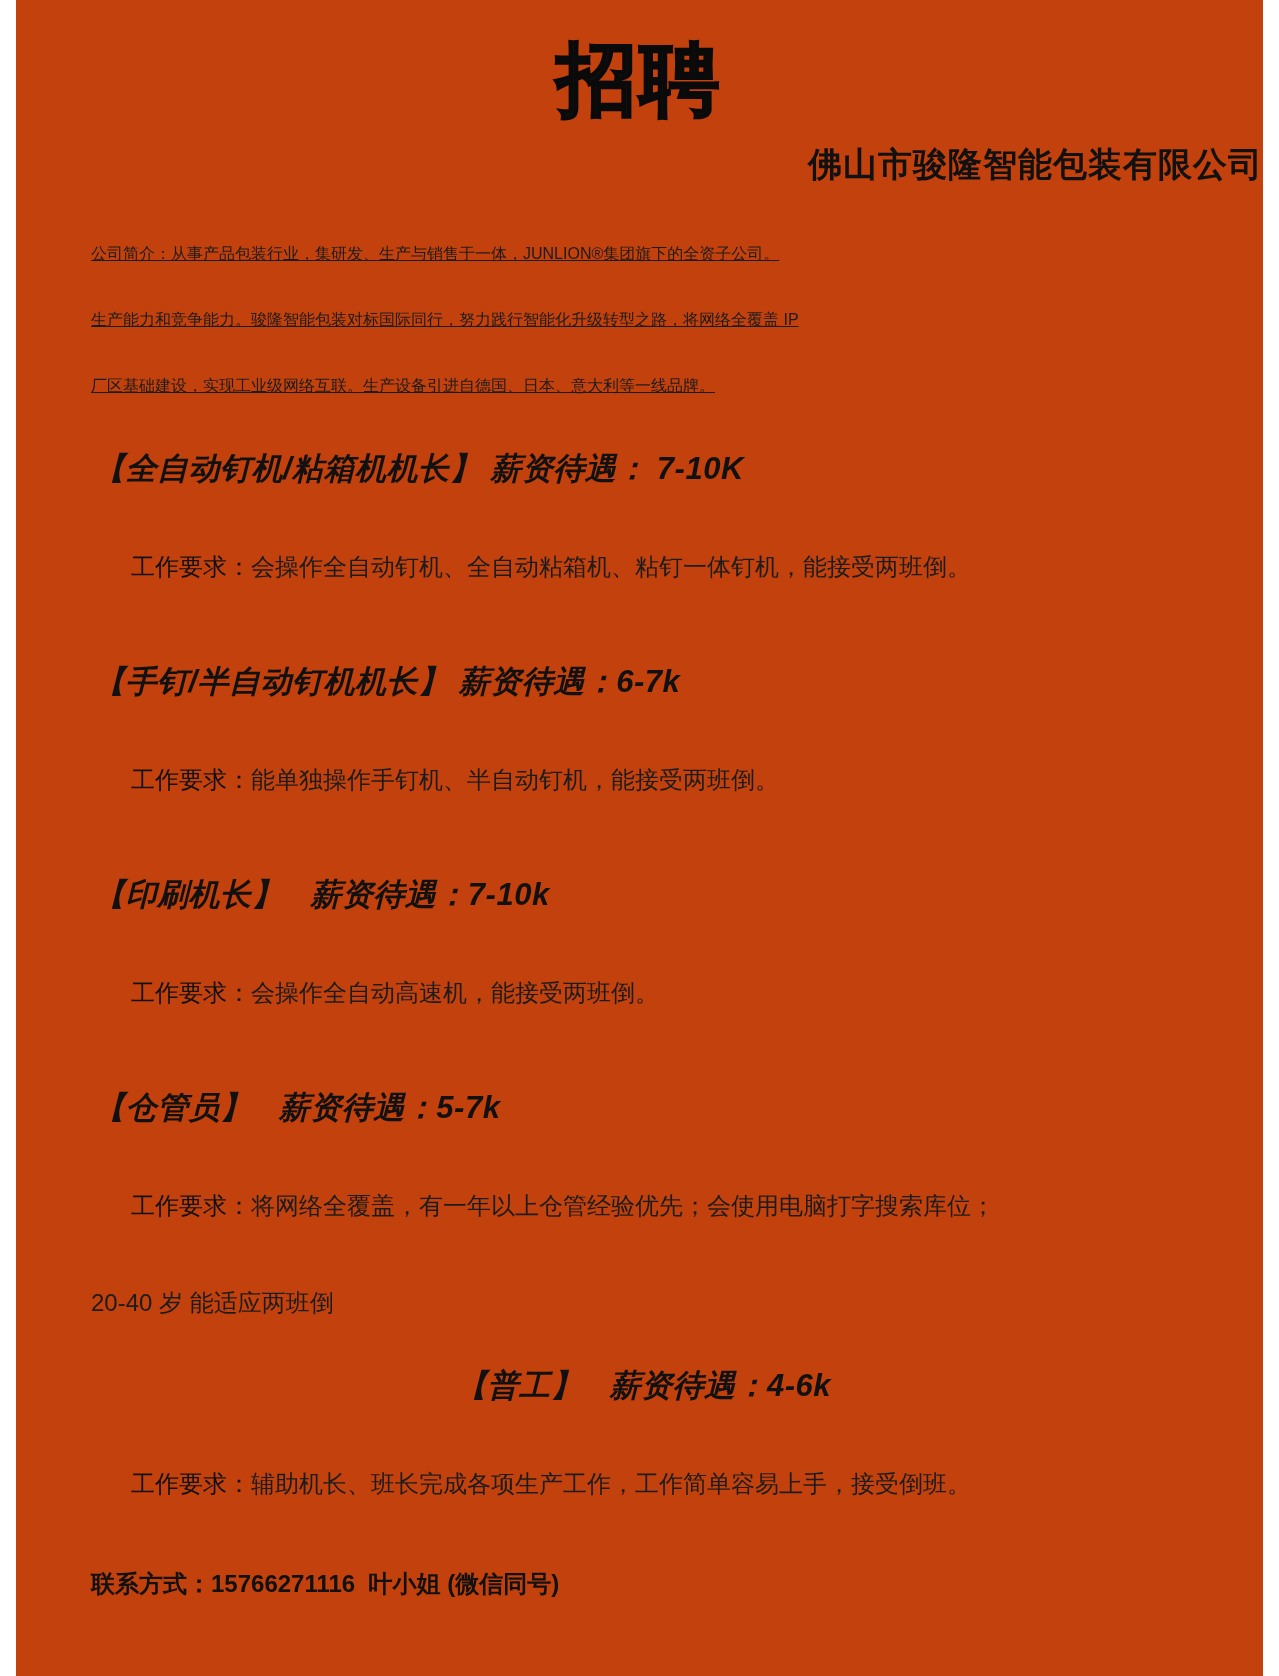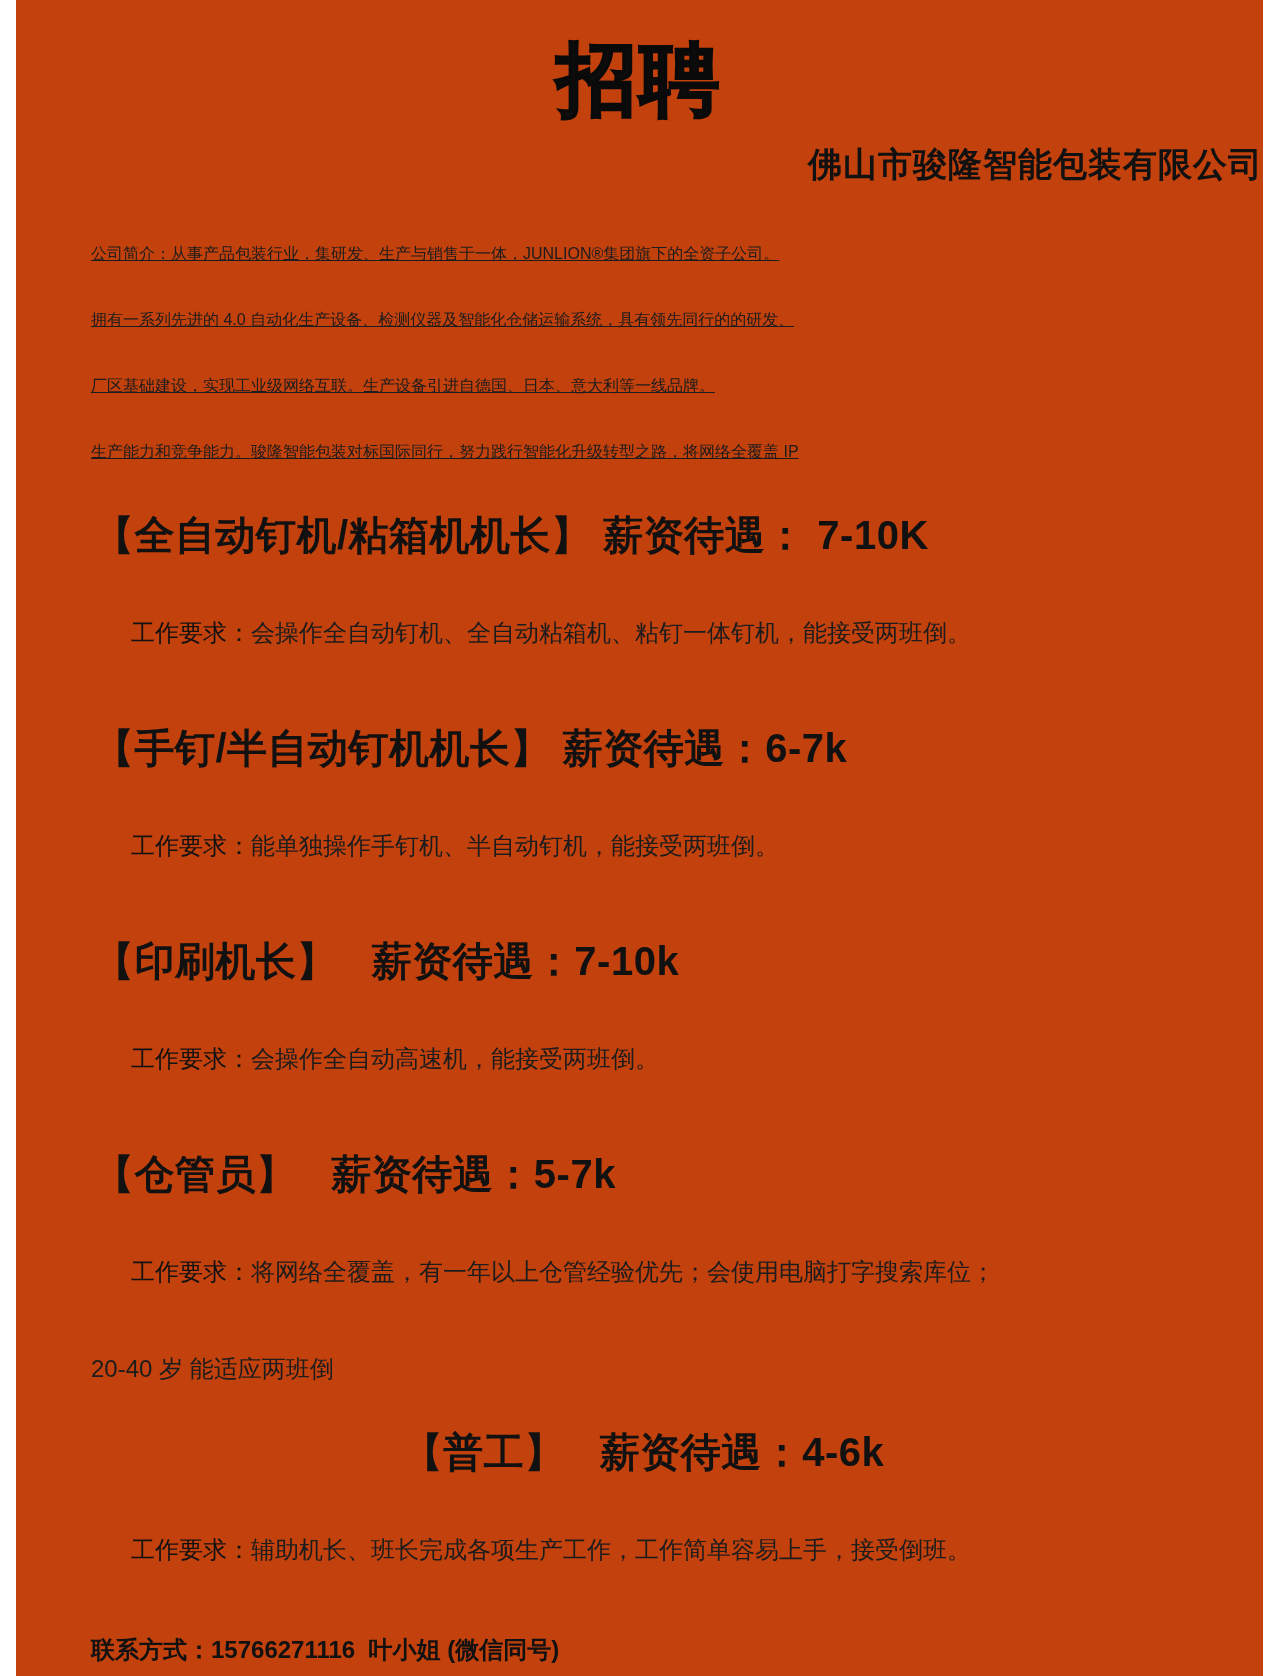--- a/index.html
+++ b/index.html
@@ -37,25 +37,26 @@
     margin: 36px 70px 0 75px;
     font-size: 16px;
     line-height: 66px;
     color: #1c1c1c;
     text-decoration: underline;
   }
   .intro-line { white-space: pre; }
   .job-header {
     margin-left: 78px;
     margin-right: 70px;
-    font-size: 40px;
+    font-size: 31px;
     line-height: 40px;
     font-weight: 800;
     white-space: pre;
     letter-spacing: 0.5px;
+    font-style: italic;
   }
   .req {
     margin-left: 75px;
     margin-right: 70px;
     font-size: 24px;
     line-height: 30px;
     white-space: pre;
     color: #1c1c1c;
   }
   .req .req-label { font-weight: 400; color: #111; text-align: right; }
@@ -78,23 +79,22 @@
 <body>
 
 <div class="page">
 
   <div class="poster-title">招聘</div>
 
   <div class="company-name">佛山市骏隆智能包装有限公司</div>
 
   <div class="intro">
     <div class="intro-line">公司简介：从事产品包装行业，集研发、生产与销售于一体，JUNLION®集团旗下的全资子公司。</div>
-    <div class="intro-line">拥有一系列先进的 4.0 自动化生产设备、检测仪器及智能化仓储运输系统，具有领先同行的的研发、</div>
+    <div class="intro-line">生产能力和竞争能力。骏隆智能包装对标国际同行，努力践行智能化升级转型之路，将网络全覆盖 IP</div>
     <div class="intro-line">厂区基础建设，实现工业级网络互联。生产设备引进自德国、日本、意大利等一线品牌。</div>
-    <div class="intro-line">生产能力和竞争能力。骏隆智能包装对标国际同行，努力践行智能化升级转型之路，将网络全覆盖 IP</div>
   </div>
 
   <div>
     <div class="job-header mt30">【全自动钉机/粘箱机机长】 薪资待遇： 7-10K</div>
     <div class="req mt33">
       <span class="req-label">工作要求：</span><span>会操作全自动钉机、全自动粘箱机、粘钉一体钉机，能接受两班倒。</span>
     </div>
   </div>
 
   <div>

